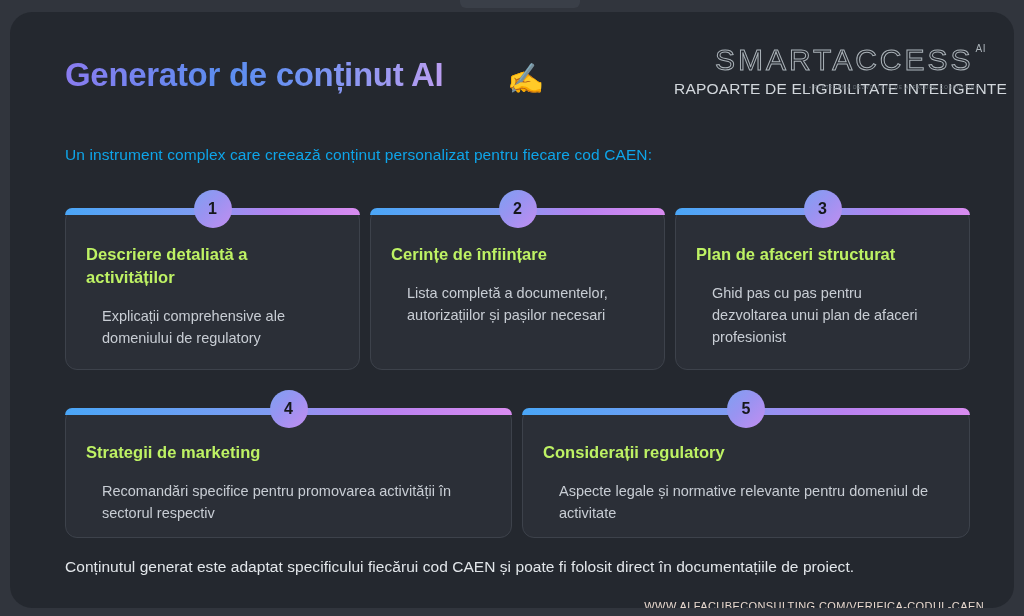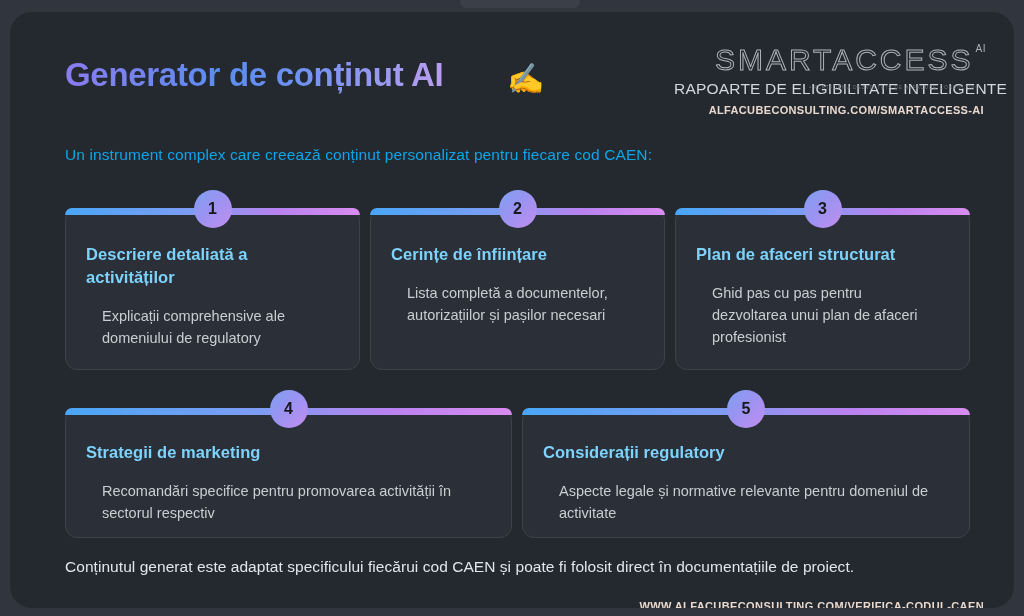--- a/index.html
+++ b/index.html
@@ -173,21 +173,21 @@
     align-items: center;
     justify-content: center;
     line-height: 1;
   }
   .card-inner {
     padding: 34px 20px 18px 20px;
   }
   .card-title {
     font-size: 16.5px;
     font-weight: bold;
-    color: #7dd3fc;
+    color: #bef264;
     line-height: 1.38;
     letter-spacing: 0.05px;
     margin: 0 0 10px 0;
   }
   .card-desc {
     font-size: 14.5px;
     color: #c8cdd4;
     line-height: 1.52;
     margin: 16px;
   }
@@ -210,21 +210,21 @@
     font-size: 15.5px;
     color: #e2e6ea;
     letter-spacing: 0.05px;
     white-space: nowrap;
   }
   .footer-url {
     position: absolute;
     right: 30px;
     top: 588px;
     font-size: 11px;
-    font-weight: bold;
+    font-weight: normal;
     letter-spacing: 0.4px;
     color: #e9d9cf;
     white-space: nowrap;
   }
 </style>
 </head>
 <body>
 
 <div id="slide-root">
 
@@ -234,21 +234,20 @@
 
     <div class="header">
 
       <div class="title">Generator de conținut AI</div>
       <div class="title-emoji">✍️</div>
 
       <div class="logo">
         <div class="logo-word"><span>SMARTACCESS</span><span class="ai-sup">AI</span></div>
         <div class="logo-micro">• PLATFORMA DEZVOLTATA DE ALFACUBE CONSULTING</div>
         <div class="logo-sub">RAPOARTE DE ELIGIBILITATE INTELIGENTE</div>
-        <div class="logo-url">ALFACUBECONSULTING.COM/SMARTACCESS-AI</div>
       </div>
     </div>
 
     <div class="intro">Un instrument complex care creează conținut personalizat pentru fiecare cod CAEN:</div>
 
     <div class="card" id="card-1">
       <div class="card-bar"></div>
       <div class="card-badge">1</div>
       <div class="card-inner">
         <p class="card-title">Descriere detaliată a activităților</p>

